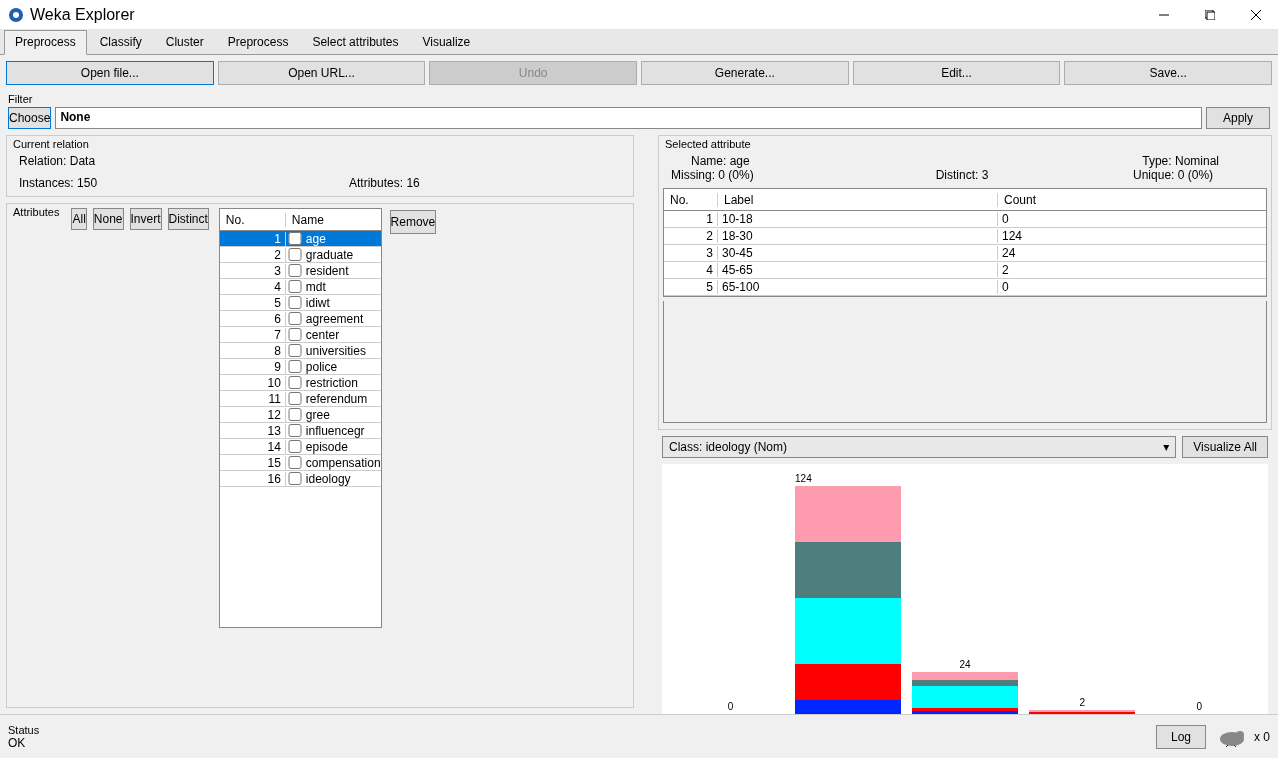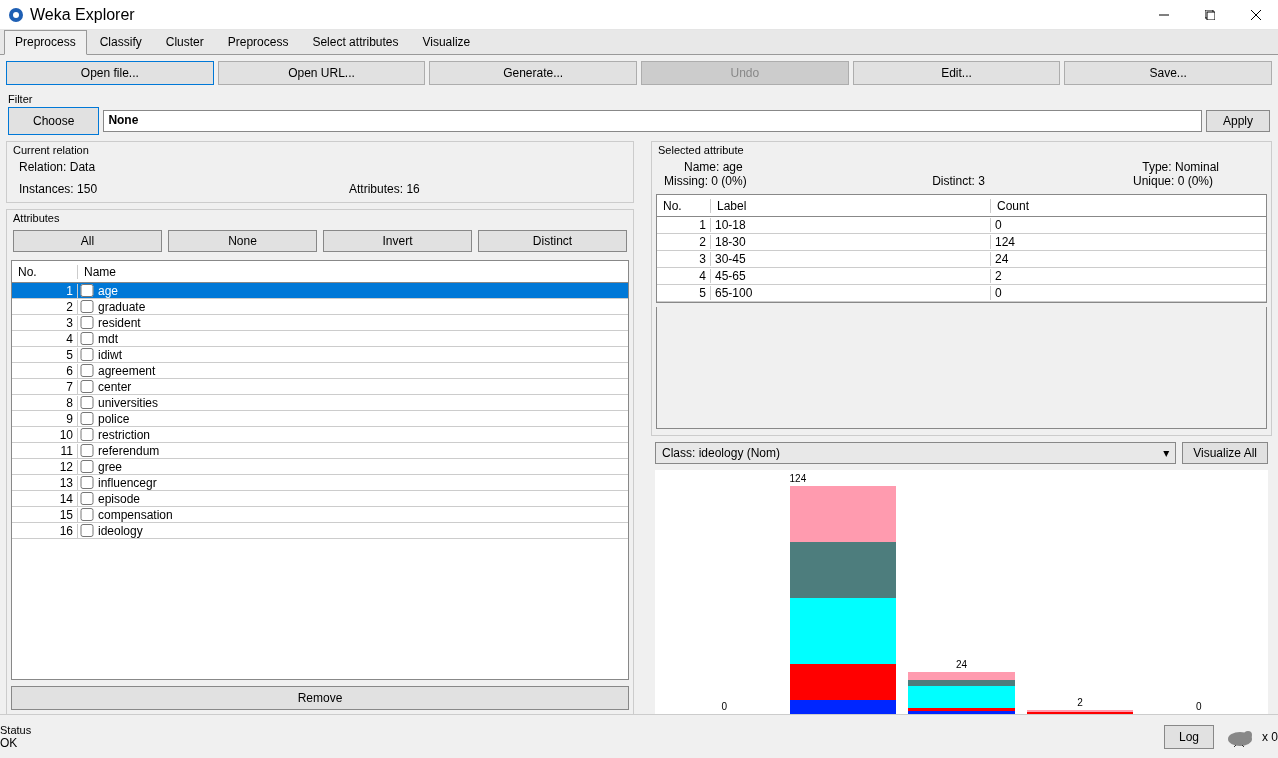--- a/index.html
+++ b/index.html
@@ -12,24 +12,24 @@
 .tabs { display: flex; background: #e8e8e8; border-bottom: 1px solid #999; padding-left: 4px; }
 .tab { padding: 4px 10px; border: 1px solid transparent; margin-right: 2px; cursor: default; }
 .tab.active { background: #f0f0f0; border: 1px solid #999; border-bottom: 1px solid #f0f0f0; margin-bottom: -1px; }
 .toolbar { display: flex; gap: 4px; padding: 6px; background: #f0f0f0; }
 .toolbar .btn { flex: 1; height: 24px; background: #e1e1e1; border: 1px solid #adadad; display: flex; align-items: center; justify-content: center; cursor: default; }
 .toolbar .btn.primary { border: 1px solid #0078d7; }
 .toolbar .btn.disabled { color: #888; background: #ccc; }
 .filter-row { padding: 2px 8px 6px 8px; background: #f0f0f0; }
 .filter-label { font-size: 11px; margin-bottom: 2px; }
 .filter-inner { display: flex; gap: 4px; align-items: center; }
-.choose-btn { padding: 2px 24px; border: 1px solid #0078d7; background: #e1e1e1; cursor: default; height: 28px; display: flex; align-items: center; }
+.choose-btn { padding: 2px 0; border: 1px solid #0078d7; background: #e1e1e1; cursor: default; height: 22px; display: flex; align-items: center; }
 .filter-text { flex: 1; border: 1px solid #888; height: 22px; padding: 2px 4px; background: #fff; font-weight: bold; }
 .apply-btn { padding: 2px 16px; border: 1px solid #888; background: #e1e1e1; height: 22px; display: flex; align-items: center; cursor: default; }
-.main { flex: 1; display: flex; background: #f0f0f0; padding: 0 6px; gap: 17px; overflow: hidden; }
+.main { flex: 1; display: flex; background: #f0f0f0; padding: 0 6px; gap: 24px; overflow: hidden; }
 .col { display: flex; flex-direction: column; }
 .left { width: 628px; }
 .right { flex: 1; }
 .group { border: 1px solid #ccc; background: #f0f0f0; margin-bottom: 6px; }
 .group-title { font-size: 11px; padding: 2px 6px; }
 .rel-info { display: flex; padding: 2px 12px 6px 12px; font-size: 11px; }
 .rel-info .c1 { width: 330px; }
 .attr-btns { display: flex; gap: 6px; padding: 4px 6px; }
 .attr-btns .abtn { flex: 1; height: 22px; background: #e1e1e1; border: 1px solid #888; display: flex; align-items: center; justify-content: center; cursor: default; }
 .attr-table { margin: 4px 4px 0 4px; border: 1px solid #888; background: #fff; height: 420px; overflow: hidden; }
@@ -51,21 +51,21 @@
 .sel-header .cnt { flex: 1; padding-left: 6px; }
 .sel-row { display: flex; height: 17px; align-items: center; border-bottom: 1px solid #ccc; }
 .sel-row .no { width: 54px; text-align: right; padding-right: 4px; border-right: 1px solid #ccc; }
 .sel-row .lbl { width: 280px; padding-left: 4px; border-right: 1px solid #ccc; }
 .sel-row .cnt { flex: 1; padding-left: 4px; }
 .sel-empty { height: 122px; background: #f0f0f0; border: 1px solid #888; border-top: none; margin: 0 4px 6px 4px; }
 .class-row { display: flex; gap: 6px; padding: 0 4px 6px 4px; align-items: center; }
 .class-select { flex: 1; border: 1px solid #888; height: 22px; padding: 2px 6px; background: #e8e8e8; display: flex; align-items: center; justify-content: space-between; cursor: default; }
 .vis-btn { padding: 2px 10px; border: 1px solid #888; background: #e1e1e1; height: 22px; display: flex; align-items: center; cursor: default; }
 .chart { flex: 1; background: #fff; border: none; position: relative; margin: 0 4px; }
-.status { background: #f0f0f0; border-top: 1px solid #ccc; padding: 4px 0; display: flex; align-items: center; height: 44px; }
+.status { background: #f0f0f0; border-top: 1px solid #ccc; padding: 4px 8px; display: flex; align-items: center; height: 44px; }
 .status .st-text { flex: 1; }
 .status .st-label { font-size: 11px; }
 .log-btn { padding: 4px 14px; border: 1px solid #888; background: #e1e1e1; margin-right: 8px; cursor: default; }
 .bird { width: 36px; height: 20px; margin-right: 4px; }
 .chart-bars { position: absolute; bottom: 0; left: 0; right: 0; height: 240px; display: flex; align-items: flex-end; justify-content: space-around; padding: 0 10px; }
 .bar-group { display: flex; flex-direction: column; align-items: center; width: 18%; position: relative; }
 .bar-stack { width: 100%; display: flex; flex-direction: column-reverse; }
 .seg { width: 100%; }
 </style>
 </head>
@@ -105,22 +105,22 @@
     <div class="tab">Classify</div>
     <div class="tab">Cluster</div>
     <div class="tab">Preprocess</div>
     <div class="tab">Select attributes</div>
     <div class="tab">Visualize</div>
   </div>
 
 <div class="toolbar">
   <div class="btn primary">Open file...</div>
   <div class="btn">Open URL...</div>
+  <div class="btn disabled">Undo</div>
   <div class="btn">Generate...</div>
-  <div class="btn disabled">Undo</div>
   <div class="btn">Edit...</div>
   <div class="btn">Save...</div>
 </div>
 
 <div class="filter-row">
   <div class="filter-label">Filter</div>
   <div class="filter-inner">
     <div class="choose-btn">Choose</div>
     <div class="filter-text">None</div>
     <div class="apply-btn">Apply</div>
@@ -133,21 +133,21 @@
       <div class="group-title">Current relation</div>
       <div class="rel-info">
         <div class="c1"><span>Relation:</span> <span>Data</span></div>
       </div>
       <div class="rel-info">
         <div class="c1"><span>Instances:</span> <span>150</span></div>
         <div><span>Attributes:</span> <span>16</span></div>
       </div>
     </div>
 
-    <div class="group" style="flex:1;display:flex;flex-direction:column;">
+    <div class="group" style="flex:1;display:flex;flex-direction:row;">
       <div class="group-title">Attributes</div>
       <div class="attr-btns">
         <div class="abtn">All</div>
         <div class="abtn">None</div>
         <div class="abtn">Invert</div>
         <div class="abtn">Distinct</div>
       </div>
       <div class="attr-table">
         <div class="attr-header">
           <div class="no">No.</div>

